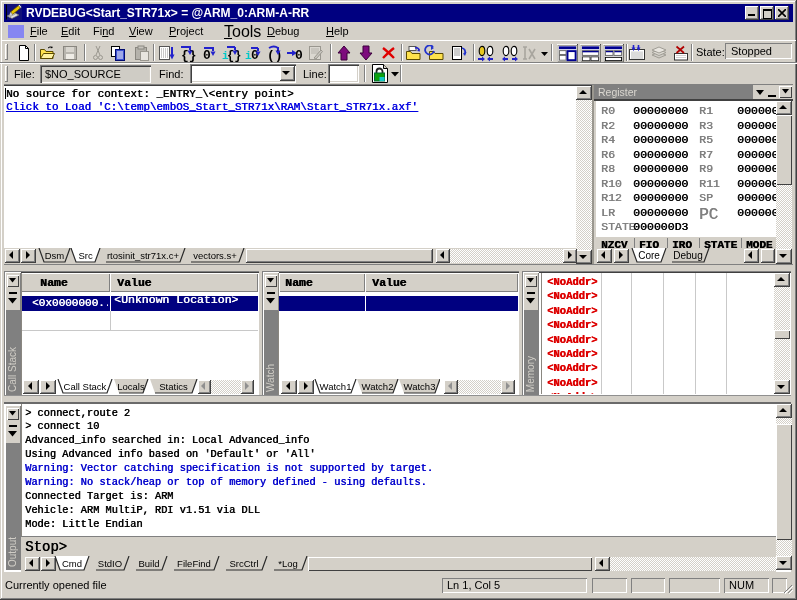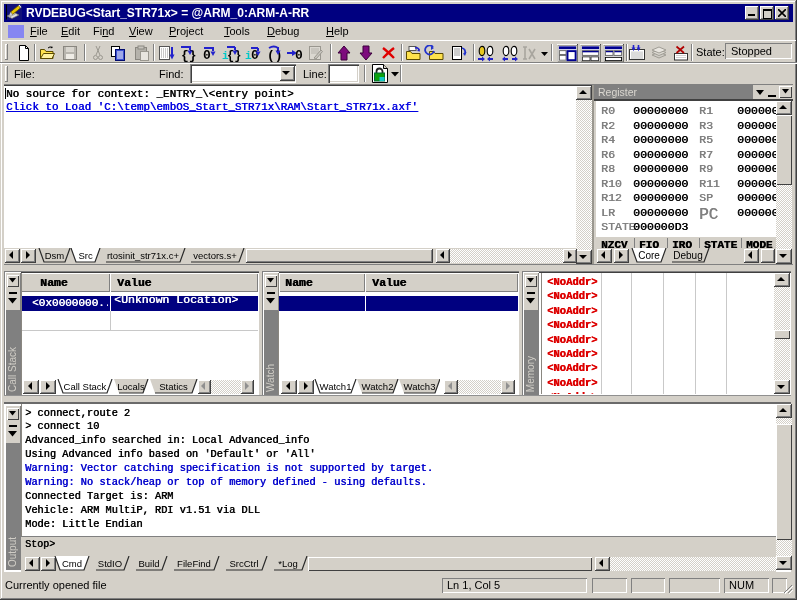--- a/index.html
+++ b/index.html
@@ -36,21 +36,21 @@
       <svg style="margin:3px 0 0 3px;display:block" width="8" height="8" viewBox="0 0 8 8">
         <path d="M0 0 L8 8 M8 0 L0 8" stroke="#000" stroke-width="1.6"></path>
       </svg>
     </div>
 <div class="ab " style="left:8px;top:25px;width:16px;height:13px;background:#8686f2"></div>
 <div class="ab " style="left:30px;top:22px;width:50px;height:18px;font-size:11px;line-height:19px"><u>F</u>ile</div>
 <div class="ab " style="left:61px;top:22px;width:50px;height:18px;font-size:11px;line-height:19px"><u>E</u>dit</div>
 <div class="ab " style="left:93px;top:22px;width:50px;height:18px;font-size:11px;line-height:19px">Fi<u>n</u>d</div>
 <div class="ab " style="left:129px;top:22px;width:50px;height:18px;font-size:11px;line-height:19px"><u>V</u>iew</div>
 <div class="ab " style="left:169px;top:22px;width:50px;height:18px;font-size:11px;line-height:19px"><u>P</u>roject</div>
-<div class="ab " style="left:224px;top:22px;width:50px;height:18px;font-size:11px;line-height:19px"><u>T</u>ools</div>
+<div class="ab " style="left:224px;top:22px;width:50px;height:18px;font-size:16px;line-height:19px"><u>T</u>ools</div>
 <div class="ab " style="left:267px;top:22px;width:50px;height:18px;font-size:11px;line-height:19px"><u>D</u>ebug</div>
 <div class="ab " style="left:326px;top:22px;width:50px;height:18px;font-size:11px;line-height:19px"><u>H</u>elp</div>
 <div class="ab " style="left:1px;top:40px;width:795px;height:1px;background:#fff"></div>
 <div class="ab grip" style="left:5px;top:44px;width:3px;height:16px;"></div>
 <div class="ab " style="left:34px;top:44px;width:1px;height:17px;background:#808080"></div>
 <div class="ab " style="left:35px;top:44px;width:1px;height:17px;background:#fff"></div>
 <div class="ab " style="left:84px;top:44px;width:1px;height:17px;background:#808080"></div>
 <div class="ab " style="left:85px;top:44px;width:1px;height:17px;background:#fff"></div>
 <div class="ab " style="left:153px;top:44px;width:1px;height:17px;background:#808080"></div>
 <div class="ab " style="left:154px;top:44px;width:1px;height:17px;background:#fff"></div>
@@ -235,20 +235,21 @@
         <path d="M3 10.5h10M3 12.5h10" stroke="#bbb" stroke-width="0.7"></path>
         <path d="M3.5 1.5 L11 8 M11 1.5 L3.5 8" stroke="#b00000" stroke-width="1.7" fill="none"></path>
       </g>
 </svg>
 <div class="ab " style="left:696px;top:44px;width:30px;height:16px;font-size:11px;line-height:17px">State:</div>
 <div class="ab sunk" style="left:725px;top:43px;width:67px;height:16px;font-size:11px;line-height:16px;padding-left:6px;box-sizing:border-box">Stopped</div>
 <div class="ab " style="left:0px;top:62px;width:797px;height:1px;background:#808080"></div>
 <div class="ab " style="left:0px;top:63px;width:797px;height:1px;background:#fff"></div>
 <div class="ab grip" style="left:5px;top:66px;width:3px;height:16px;"></div>
 <div class="ab " style="left:14px;top:64px;width:26px;height:20px;font-size:11px;line-height:20px">File:</div>
+<div class="ab sunk2" style="left:40px;top:65px;width:111px;height:18px;background:#cfccc5;font-size:11px;line-height:18px;padding-left:5px;box-sizing:border-box">$NO_SOURCE</div>
 <div class="ab " style="left:159px;top:64px;width:30px;height:20px;font-size:11px;line-height:20px">Find:</div>
 <div class="ab sunk2" style="left:190px;top:64px;width:106px;height:19px;background:#fff"></div>
 <div class="ab rb" style="left:280px;top:66px;width:15px;height:15px;">
       <span style="margin:5px 0 0 2px;display:block;width:0;height:0;border-top:4px solid #000;border-left:4px solid transparent;border-right:4px solid transparent"></span>
     </div>
 <div class="ab " style="left:303px;top:64px;width:30px;height:20px;font-size:11px;line-height:20px">Line:</div>
 <div class="ab sunk2" style="left:328px;top:64px;width:31px;height:19px;background:#fff"></div>
 <div class="ab " style="left:364px;top:65px;width:1px;height:17px;background:#808080"></div>
 <div class="ab " style="left:365px;top:65px;width:1px;height:17px;background:#fff"></div>
 <svg class="ab" style="left:370px;top:64px" width="20" height="19" viewBox="0 0 20 19">
@@ -556,21 +557,21 @@
 <div class="ab m" style="left:25px;top:406.5px;font-size:10.3px;color:#000;white-space:pre">&gt; connect,route 2</div>
 <div class="ab m" style="left:25px;top:420.4px;font-size:10.3px;color:#000;white-space:pre">&gt; connect 10</div>
 <div class="ab m" style="left:25px;top:434.3px;font-size:10.3px;color:#000;white-space:pre">Advanced_info searched in: Local Advanced_info</div>
 <div class="ab m" style="left:25px;top:448.2px;font-size:10.3px;color:#000;white-space:pre">Using Advanced info based on 'Default' or 'All'</div>
 <div class="ab m" style="left:25px;top:476.0px;font-size:10.3px;color:#0000cc;white-space:pre">Warning: No stack/heap or top of memory defined - using defaults.</div>
 <div class="ab m" style="left:25px;top:462.1px;font-size:10.3px;color:#0000cc;white-space:pre">Warning: Vector catching specification is not supported by target.</div>
 <div class="ab m" style="left:25px;top:489.9px;font-size:10.3px;color:#000;white-space:pre">Connected Target is: ARM</div>
 <div class="ab m" style="left:25px;top:503.8px;font-size:10.3px;color:#000;white-space:pre">Vehicle: ARM MultiP, RDI v1.51 via DLL</div>
 <div class="ab m" style="left:25px;top:517.7px;font-size:10.3px;color:#000;white-space:pre">Mode: Little Endian</div>
 <div class="ab " style="left:21px;top:536px;width:755px;height:20px;background:#d4d0c8;box-shadow:inset 0 1px #808080"></div>
-<div class="ab m" style="left:25px;top:539px;width:100px;height:14px;font-size:10px;white-space:pre">Stop&gt;</div>
+<div class="ab m" style="left:25px;top:539px;width:100px;height:14px;font-size:14px;white-space:pre">Stop&gt;</div>
 <div class="ab " style="left:21px;top:556px;width:755px;height:16px;background:#d4d0c8"></div>
 <div class="ab rb" style="left:25px;top:557px;width:15px;height:14px;">
       <span style="margin:2px 0 0 4px;display:block;width:0;height:0;border-right:4px solid #000;border-top:4px solid transparent;border-bottom:4px solid transparent"></span>
     </div>
 <div class="ab rb" style="left:41px;top:557px;width:15px;height:14px;">
       <span style="margin:2px 0 0 5px;display:block;width:0;height:0;border-left:4px solid #000;border-top:4px solid transparent;border-bottom:4px solid transparent"></span>
     </div>
 <svg class="ab" style="left:54px;top:556px" width="254" height="15" viewBox="0 0 254 15">
       <path d="M37,0 L42,14 L70,14 L75,0" fill="#d4d0c8" stroke="none"></path>
       <path d="M42,14 L70,14 L75,0" fill="none" stroke="#2a2a2a" stroke-width="1.2"></path>

